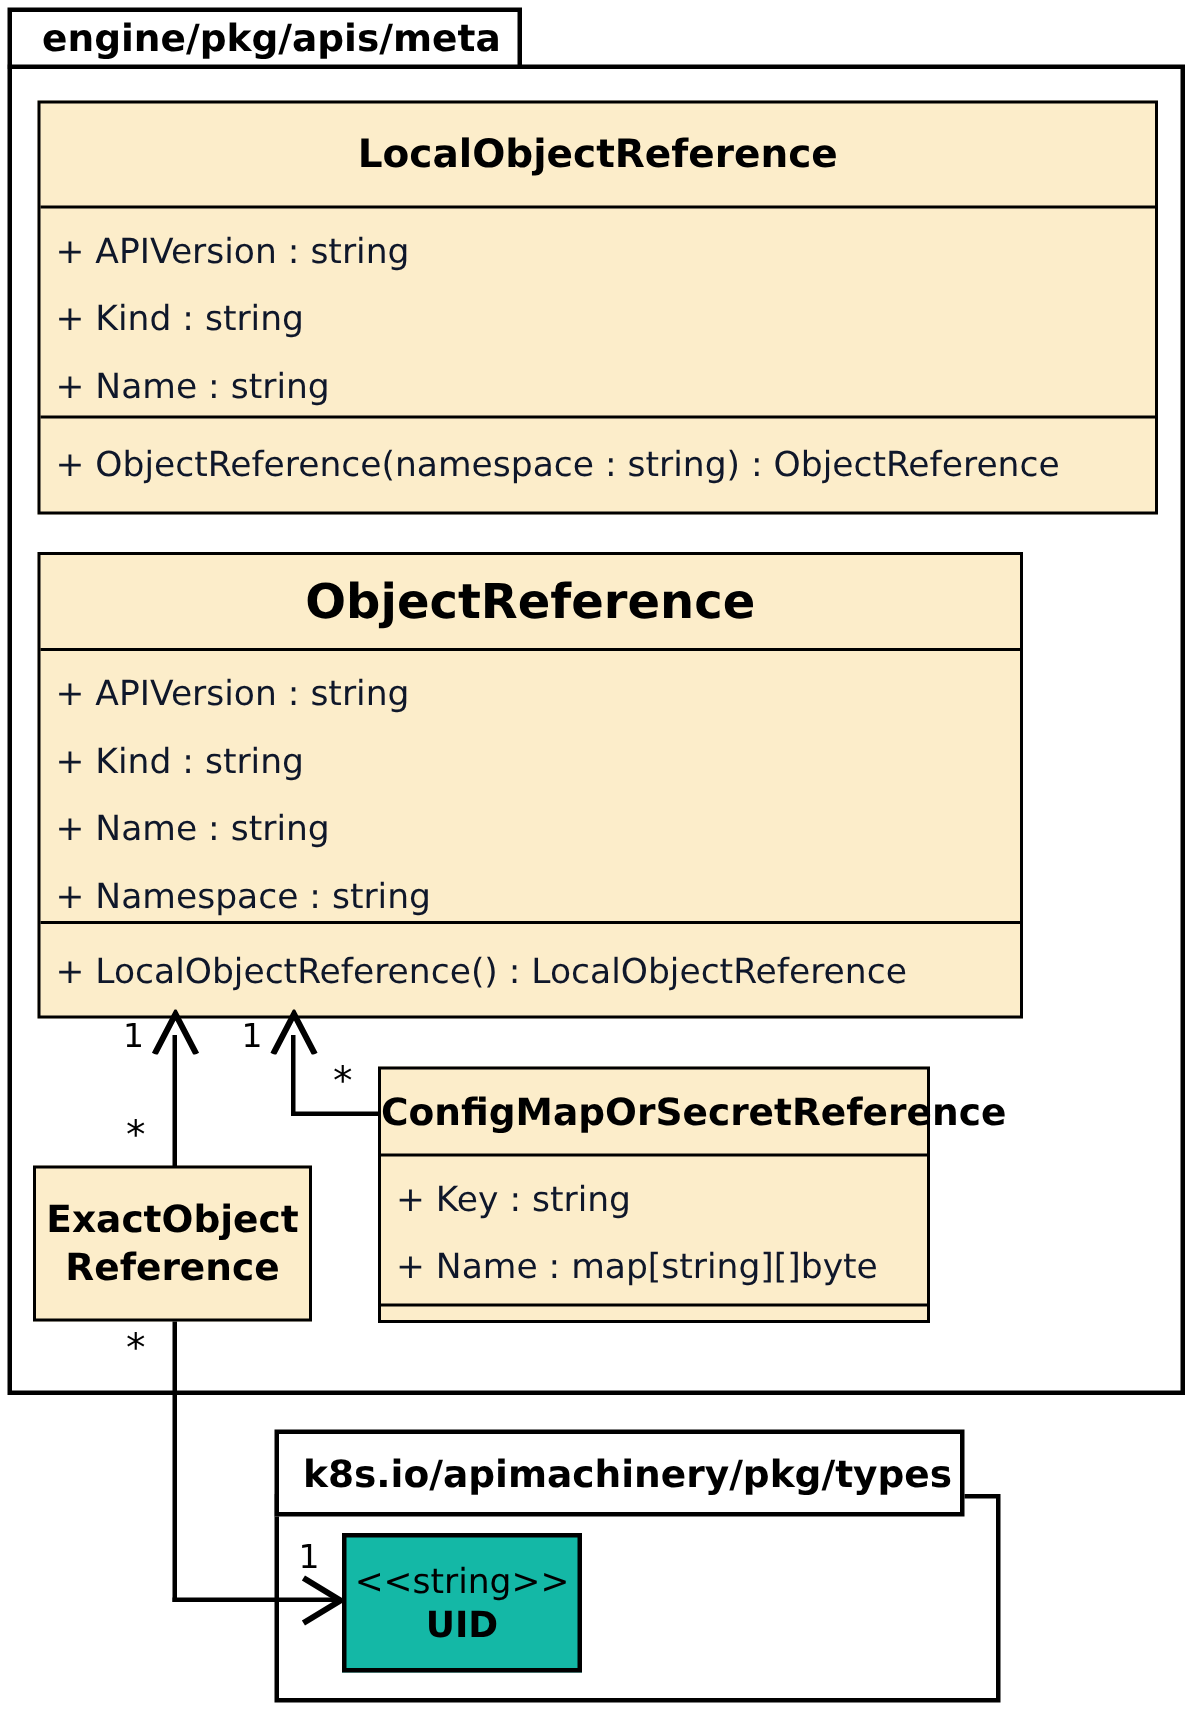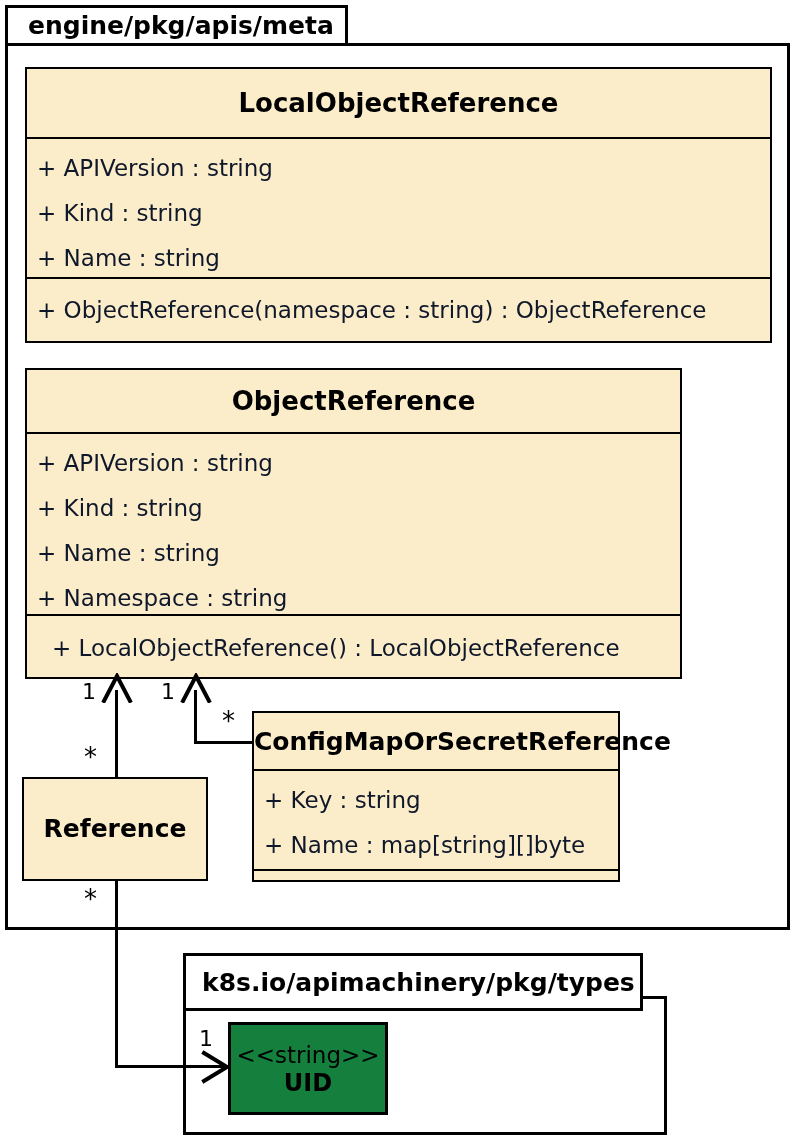--- a/index.html
+++ b/index.html
@@ -71,21 +71,21 @@
     white-space: nowrap;
     display: flex;
     align-items: center;
   }
 
   
   .datatype {
     position: absolute;
     box-sizing: border-box;
     border: 3px solid #000000;
-    background: #15803d;
+    background: #14b8a6;
     display: flex;
     flex-direction: column;
     align-items: center;
     justify-content: center;
     z-index: 4;
   }
   .stereotype {
     color: #000000;
     font-weight: normal;
   }
@@ -136,51 +136,52 @@
       <div class="member" style="height:45px; font-size:23px;">+ Kind : string</div>
       <div class="member" style="height:45px; font-size:23px;">+ Name : string</div>
     </div>
     <div class="cls-sep"></div>
     <div class="cls-compartment" style="height:62px;">
       <div class="member" style="height:62px; font-size:23px;">+ ObjectReference(namespace : string) : ObjectReference</div>
     </div>
   </div>
 
   <div class="cls" style="left:25px; top:368px; width:657px; height:311px;">
-    <div class="cls-name" style="height:62px; font-size:26px;border-radius:24px;">
+    <div class="cls-name" style="height:62px; font-size:32px;border-radius:24px;">
       <span>ObjectReference</span>
     </div>
     <div class="cls-sep"></div>
     <div class="cls-compartment" style="height:180px; padding-top:6px;">
       <div class="member" style="height:45px; font-size:23px;">+ APIVersion : string</div>
       <div class="member" style="height:45px; font-size:23px;">+ Kind : string</div>
       <div class="member" style="height:45px; font-size:23px;">+ Name : string</div>
       <div class="member" style="height:45px; font-size:23px;">+ Namespace : string</div>
     </div>
     <div class="cls-sep"></div>
     <div class="cls-compartment" style="height:63px;">
-      <div class="member" style="height:63px; font-size:23px;margin-left:15px;">+ LocalObjectReference() : LocalObjectReference</div>
+      <div class="member" style="height:63px; font-size:23px;">+ LocalObjectReference() : LocalObjectReference</div>
     </div>
   </div>
 
   <div class="cls" style="left:252px; top:711px; width:368px; height:171px;">
     <div class="cls-name" style="height:56px; font-size:25px;">
       <span>ConfigMapOrSecretReference</span>
     </div>
     <div class="cls-sep"></div>
     <div class="cls-compartment" style="height:98px; padding-top:6px;">
       <div class="member" style="height:45px; font-size:23px;">+ Key : string</div>
       <div class="member" style="height:45px; font-size:23px;">+ Name : map[string][]byte</div>
     </div>
     <div class="cls-sep"></div>
     <div class="cls-compartment" style="height:11px;"></div>
   </div>
 
   <div class="cls" style="left:22px; top:777px; width:186px; height:104px;">
     <div class="cls-name" style="height:100px; font-size:25px; line-height:32px;">
+      <span>ExactObject</span>
       <span>Reference</span>
     </div>
   </div>
 
   <div class="pkg-tab" style="left:183px; top:953px; width:460px; height:58px; padding-left:16px; font-size:25px;">
     <span>k8s.io/apimachinery/pkg/types</span>
   </div>
   <div class="pkg-body" style="left:183px; top:996px; width:484px; height:139px;"></div>
 
   <div class="datatype" style="left:228px; top:1022px; width:160px; height:93px;">

